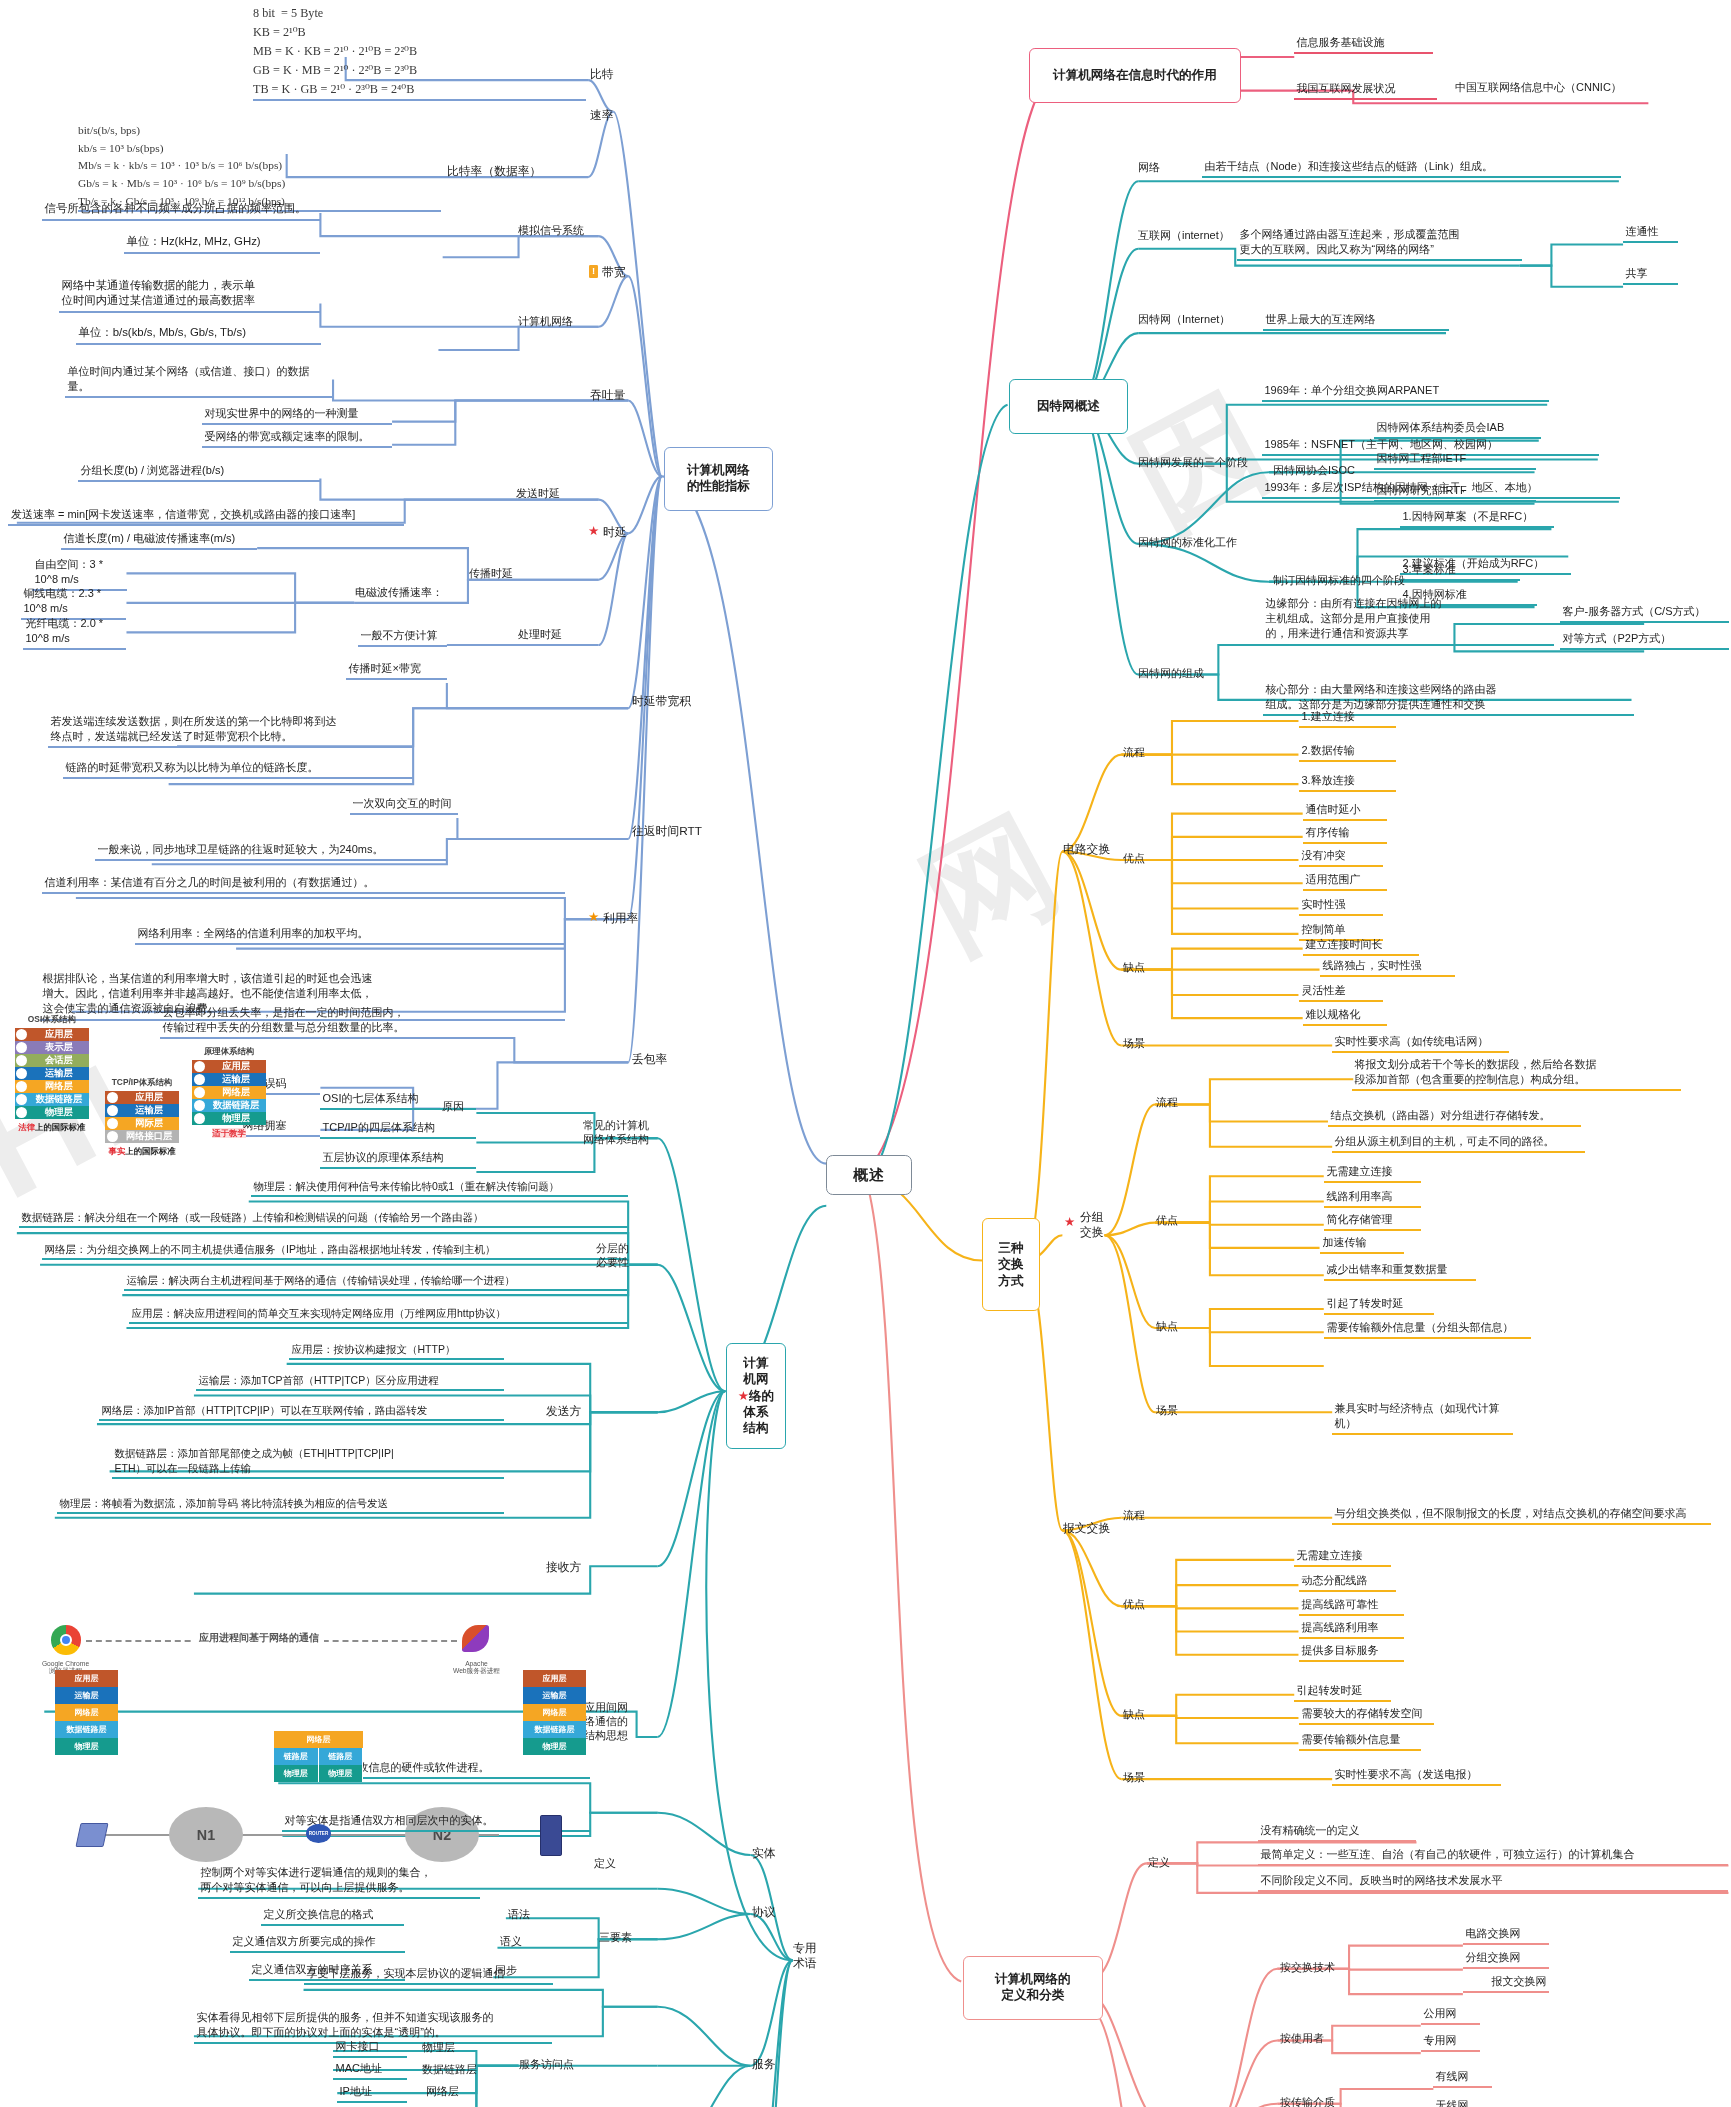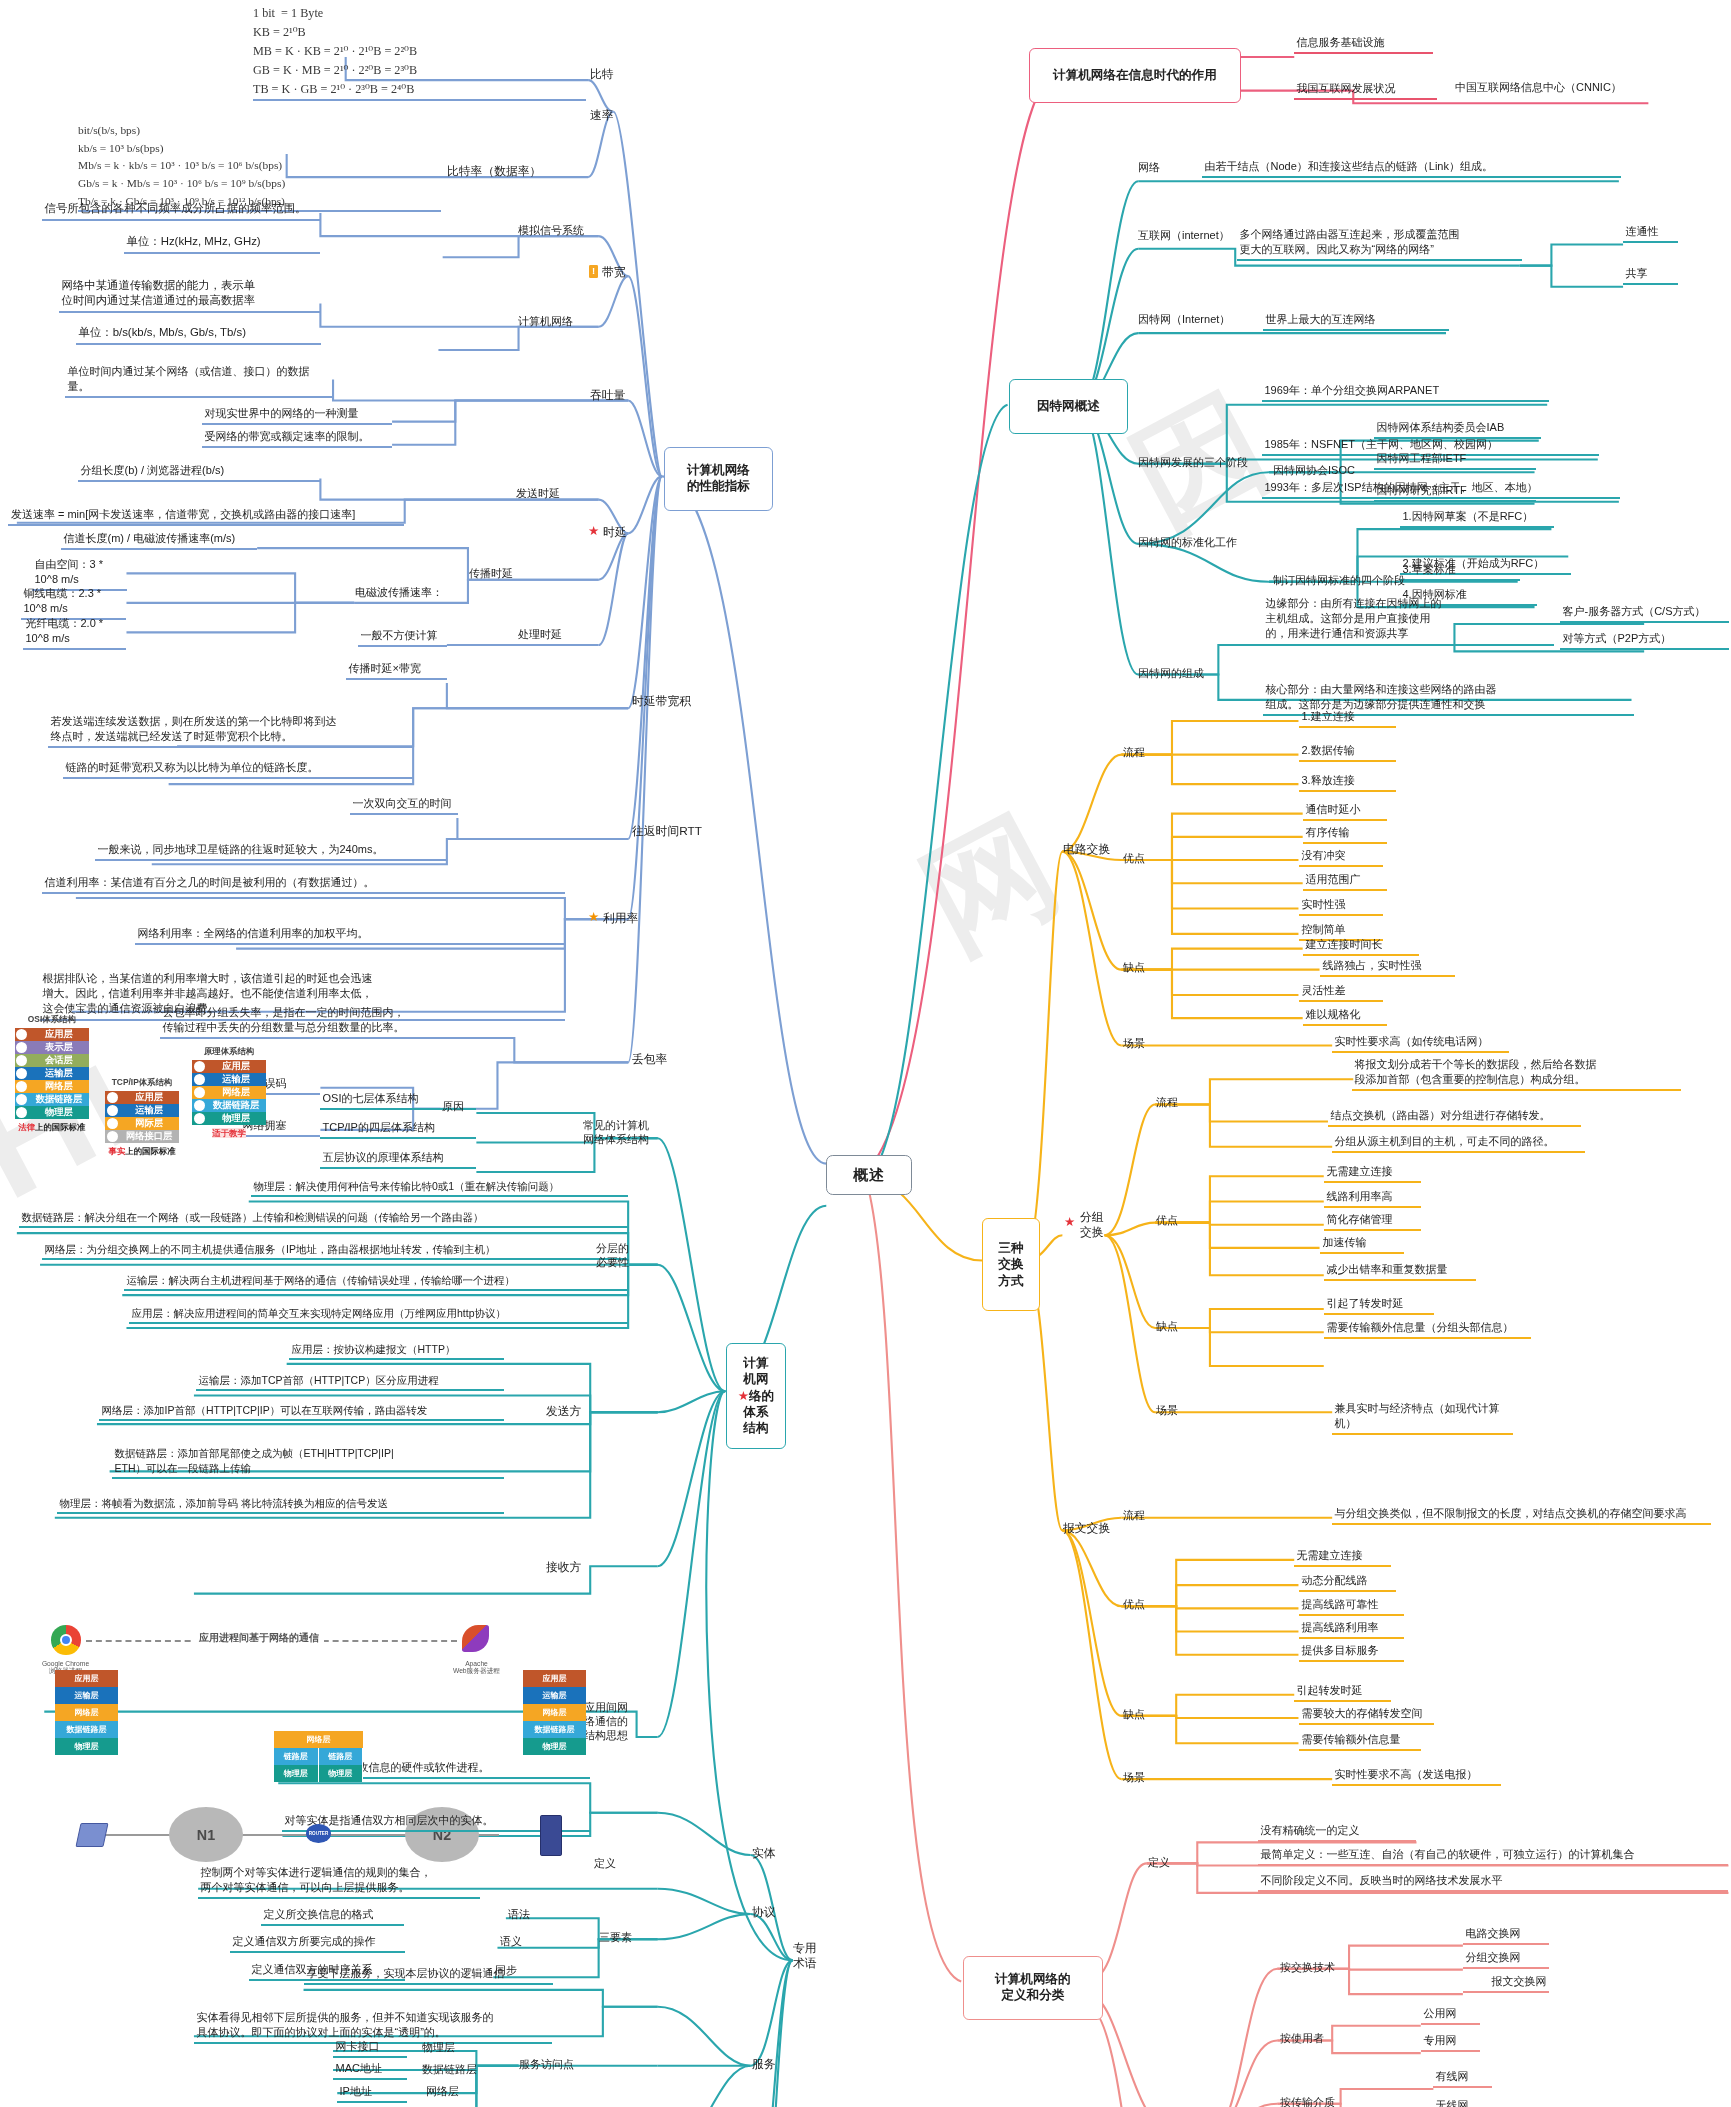--- a/index.html
+++ b/index.html
@@ -355,21 +355,21 @@
       </g>
     </g>
   </svg>
 
   <div class="rootbox" style="left:826px;top:1155px;width:84px;height:38px;">概述</div>
 
   <div class="topicbox tb-blue" style="left:664px;top:447px;width:95px;height:55px;white-space:pre-line;">计算机网络
 的性能指标</div>
 
   <div class="lbl big" style="left:590px;top:67px;">比特</div>
-  <div class="formula ul-blue" style="left:253px;top:4.2px;width:333px;">1 bit  = 1 Byte
+  <div class="formula ul-blue" style="left:253px;top:4.2px;width:333px;">8 bit  = 5 Byte
 KB = 2¹⁰B
 MB = K · KB = 2¹⁰ · 2¹⁰B = 2²⁰B
 GB = K · MB = 2¹⁰ · 2²⁰B = 2³⁰B
 TB = K · GB = 2¹⁰ · 2³⁰B = 2⁴⁰B</div>
   <div class="lbl big" style="left:590px;top:108px;">速率</div>
   <div class="lbl big" style="left:447px;top:164px;">比特率（数据率）</div>
   <div class="formula ul-blue" style="left:78px;top:122px;width:363px;font-size:11.4px;">bit/s(b/s, bps)
 kb/s = 10³ b/s(bps)
 Mb/s = k · kb/s = 10³ · 10³ b/s = 10⁶ b/s(bps)
 Gb/s = k · Mb/s = 10³ · 10⁶ b/s = 10⁹ b/s(bps)

